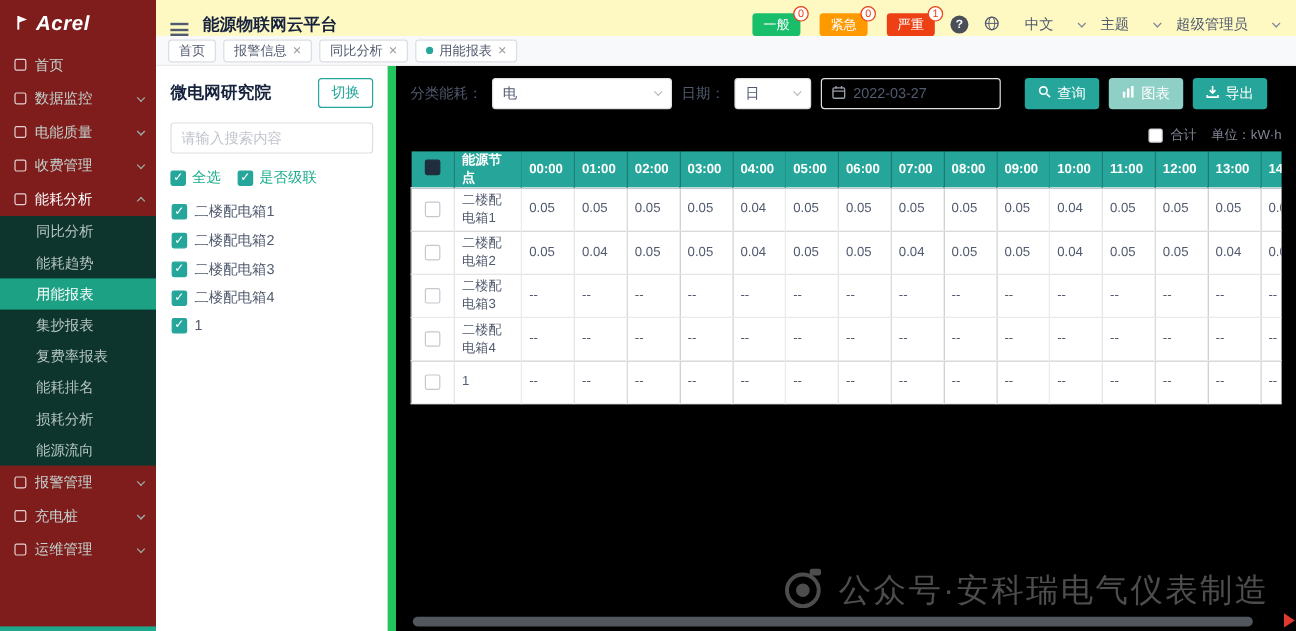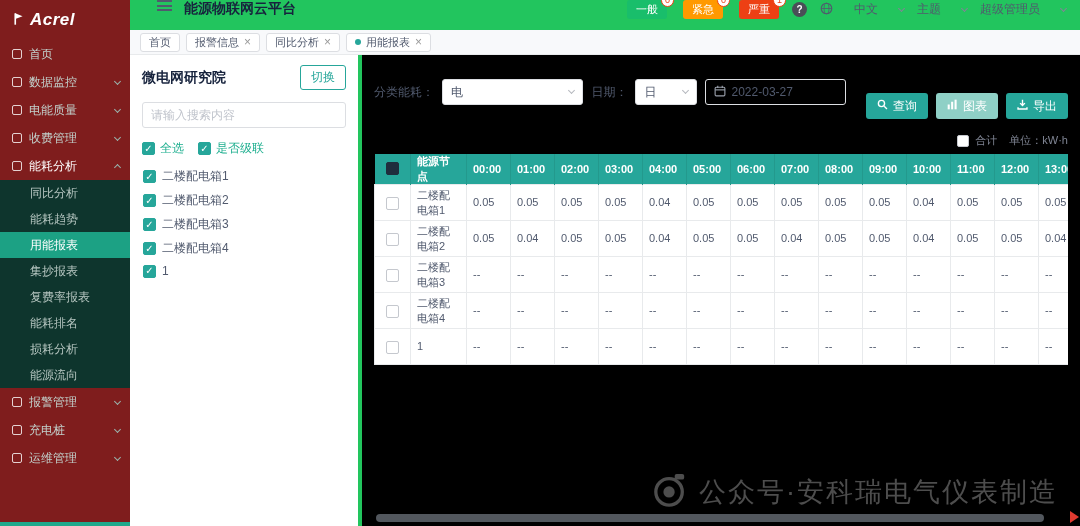--- a/index.html
+++ b/index.html
@@ -16,40 +16,40 @@
   .mi { width:10px; height:10px; border:1px solid rgba(255,255,255,.8); border-radius:2px; flex-shrink:0; }
   .chev { width:5px; height:5px; border-right:1px solid #9ab3ac; border-bottom:1px solid #9ab3ac; transform:rotate(45deg); margin-left:auto; margin-top:-2px; }
   .chev.up { transform:rotate(-135deg); margin-top:3px; }
   .submenu { background:#0e352d; }
   .subitem { height:26px; display:flex; align-items:center; padding-left:30px; font-size:12px; color:#b6c6c1; cursor:pointer; }
   .subitem.active { background:#1ca184; color:#fff; }
   .sidebar-strip { position:absolute; left:0; bottom:0; width:100%; height:4px; background:#1fa98c; }
 
   
   .main-col { flex:1; display:flex; flex-direction:column; min-width:0; }
-  .topbar { height:30px; background:#22c55e; display:flex; align-items:flex-start; padding:0 14px 0 27px; flex-shrink:0; }
+  .topbar { height:30px; background:#fef9c3; display:flex; align-items:flex-end; padding:0 14px 0 12px; flex-shrink:0; }
   .hamburger { width:15px; height:11px; border-top:2px solid #515a6e; border-bottom:2px solid #515a6e; position:relative; cursor:pointer; flex-shrink:0; }
   .hamburger::after { content:''; position:absolute; left:0; right:0; top:50%; margin-top:-1px; height:2px; background:#515a6e; }
   .app-title { font-size:14px; font-weight:bold; color:#17233d; margin-left:12px; }
   .topbar-right { margin-left:auto; display:flex; align-items:center; gap:13px; }
   .badge { position:relative; padding:2px 9px; border-radius:3px; color:#fff; font-size:11px; cursor:pointer; }
   .badge-count { position:absolute; top:-6px; right:-7px; min-width:13px; height:13px; border-radius:7px; background:#fff; border:1px solid #ed4014; color:#ed4014; font-size:9px; line-height:11px; text-align:center; padding:0 2px; }
   .help-circle { width:15px; height:15px; border-radius:50%; background:#4a4e57; color:#fff; font-size:10px; font-weight:bold; display:inline-flex; align-items:center; justify-content:center; cursor:pointer; }
   .top-item { display:flex; align-items:center; gap:21px; cursor:pointer; color:#515a6e; font-size:12px; }
   .chev2 { width:5px; height:5px; border-right:1px solid #808695; border-bottom:1px solid #808695; transform:rotate(45deg); margin-top:-3px; }
 
   
   .tabbar { height:25px; background:#f8f9fb; border-bottom:1px solid #e8eaec; display:flex; align-items:center; gap:6px; padding:0 10px; flex-shrink:0; }
   .tab { height:19px; background:#fff; border:1px solid #dcdee2; border-radius:3px; display:flex; align-items:center; gap:5px; padding:0 8px; font-size:11px; color:#515a6e; cursor:pointer; }
   .tab-dot { width:6px; height:6px; border-radius:50%; background:#26a69a; }
   .tab-close { color:#999; font-size:12px; line-height:1; cursor:pointer; }
 
   
   .content { flex:1; display:flex; min-height:0; }
-  .tree-panel { width:232px; flex-shrink:0; border-right:4px solid #22c55e; background:#fff; padding:10px 12px; }
+  .tree-panel { width:200px; flex-shrink:0; border-right:7px solid #22c55e; background:#fff; padding:10px 12px; }
   .org-row { display:flex; align-items:center; justify-content:space-between; }
   .org-name { font-size:14px; font-weight:bold; color:#17233d; }
   .btn-switch { border:1px solid #26a69a; color:#26a69a; background:#fff; border-radius:3px; font-size:12px; padding:3px 10px; cursor:pointer; }
   .search-input { width:100%; height:26px; border:1px solid #dcdee2; border-radius:3px; padding:0 8px; font-size:12px; color:#0f766e; margin-top:12px; outline:none; }
   .search-input::placeholder { color:#c0c4cc; }
   .check-row { display:flex; gap:14px; margin-top:12px; align-items:center; }
   .check-item { display:flex; align-items:center; gap:5px; color:#1cae8e; font-size:12px; cursor:pointer; }
   .cb { width:13px; height:13px; border-radius:2px; border:1px solid #c5c8ce; background:#fff; display:inline-flex; align-items:center; justify-content:center; font-size:10px; color:#fff; flex-shrink:0; line-height:1; }
   .cb.checked { background:#26a69a; border-color:#26a69a; }
   .cb.dark { background:#1f2d3d; border-color:#1f2d3d; }
@@ -57,21 +57,21 @@
   .tree-row { display:flex; align-items:center; gap:6px; font-size:12px; color:#515a6e; cursor:pointer; }
 
   .main-panel { flex:1; min-width:0; background:#000000; padding:10px 12px; position:relative; overflow:hidden; }
   .toolbar { display:flex; align-items:center; gap:8px; }
   .lbl { color:#515a6e; font-size:12px; white-space:nowrap; }
   .select { height:26px; background:#fff; border:1px solid #dcdee2; border-radius:3px; display:flex; align-items:center; padding:0 8px; color:#515a6e; font-size:12px; cursor:pointer; }
   .select .chev2 { margin-left:auto; border-color:#b5b8bf; }
   .sel-cat { width:150px; }
   .sel-gran { width:64px; }
   .date-input { width:150px; height:26px; border:1px solid #dcdee2; border-radius:3px; display:flex; align-items:center; gap:6px; padding:0 8px; color:#515a6e; font-size:12px; cursor:pointer; }
-  .btn-group { margin-left:12px; display:flex; gap:8px;margin-top:28px; }
+  .btn-group { margin-left:12px; display:flex; gap:8px; }
   .btn { height:26px; border-radius:3px; color:#fff; display:inline-flex; align-items:center; gap:5px; padding:0 11px; font-size:12px; border:none; cursor:pointer; white-space:nowrap; }
   .btn-query { background:#26a69a; }
   .btn-chart { background:#8fd0c6; }
   .btn-export { background:#26a69a; }
 
   .summary-row { display:flex; justify-content:flex-end; align-items:center; gap:6px; margin-top:14px; color:#808695; font-size:11px; }
   .summary-row .cb { width:12px; height:12px; }
   .unit { margin-left:6px; }
 
   .table-wrap { margin-top:6px; overflow:hidden; }

